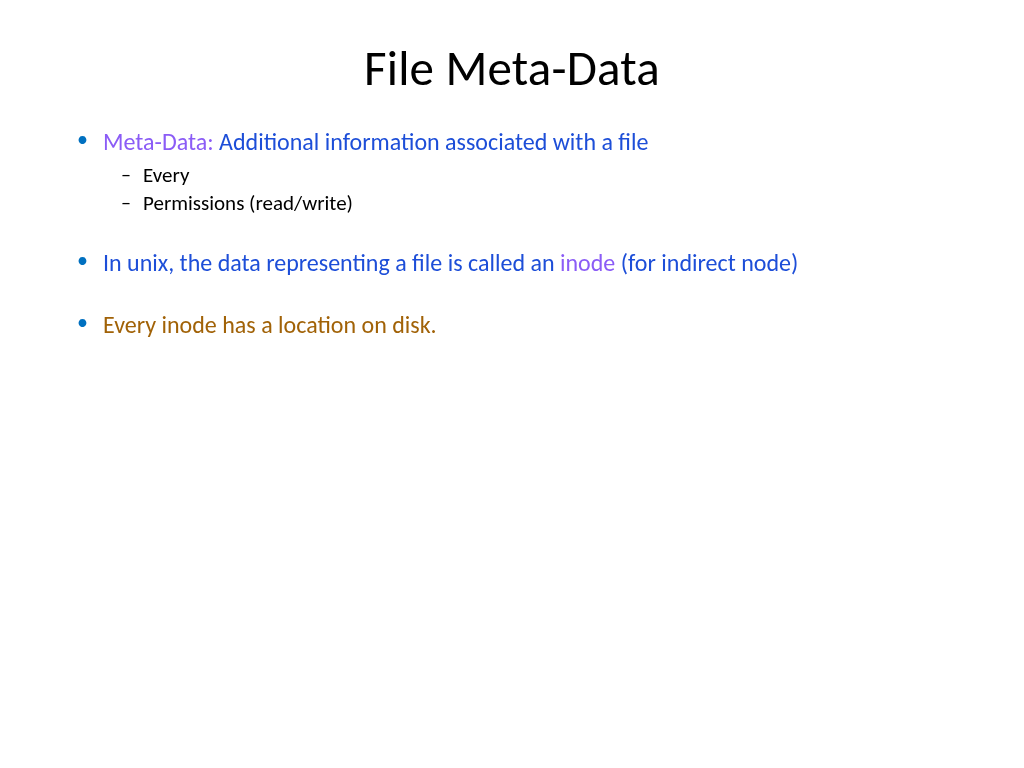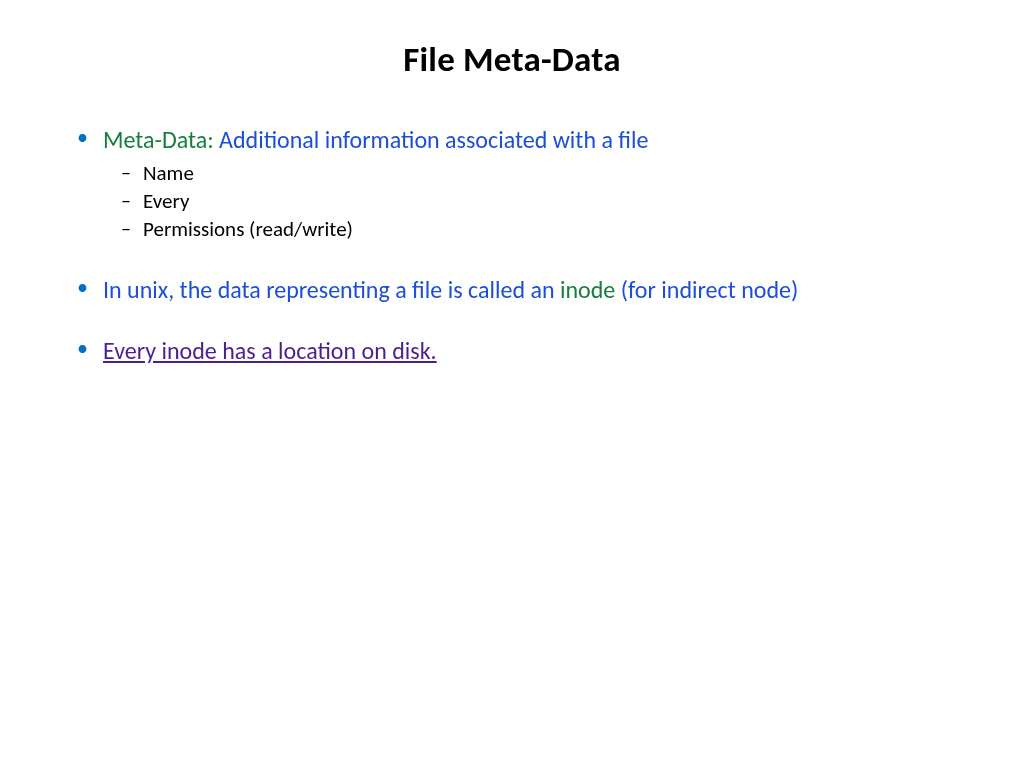--- a/index.html
+++ b/index.html
@@ -8,25 +8,25 @@
       height: 768px;
       background: #ffffff;
       font-family: Calibri, 'Segoe UI', Arial, sans-serif;
       overflow: hidden;
       position: relative;
     }
     .slide {
       padding: 38px 75px 0 75px;
     }
     .title {
-      font-size: 35px;
-      font-weight: 700;
+      font-size: 49px;
+      font-weight: 400;
       color: #000000;
       text-align: center;
-      margin-bottom: 44px;
+      margin-bottom: 28px;
       letter-spacing: 0.2px;
     }
     ul.top {
       list-style: none;
       padding-left: 28px;
     }
     ul.top > li {
       position: relative;
       font-size: 24px;
       line-height: 1.3;
@@ -55,36 +55,35 @@
       color: #000000;
     }
     ul.sub > li::before {
       content: "–";
       position: absolute;
       left: -22px;
       top: 0;
       color: #000000;
       font-size: 20px;
     }
-    .red { color: #15803d; }
+    .red { color: #8b5cf6; }
     .blue { color: #1d4ed8; }
-    .black { color: #4c1d95; text-decoration: underline; }
+    .black { color: #a16207; }
   </style>
 </head>
 <body>
 
 <div class="slide">
   <h1 class="title">File Meta-Data</h1>
 
   <ul class="top">
 
     <li>
       <span class="red">Meta-Data: </span><span class="blue">Additional information associated with a file</span>
       <ul class="sub">
-        <li>Name</li>
         <li>Every</li>
         <li>Permissions (read/write)</li>
       </ul>
     </li>
 
     <li class="spaced">
       <span class="blue">In unix, the data representing a file is called an </span><span class="red">inode</span><span class="blue"> (for indirect node)</span>
     </li>
 
     <li class="spaced">

